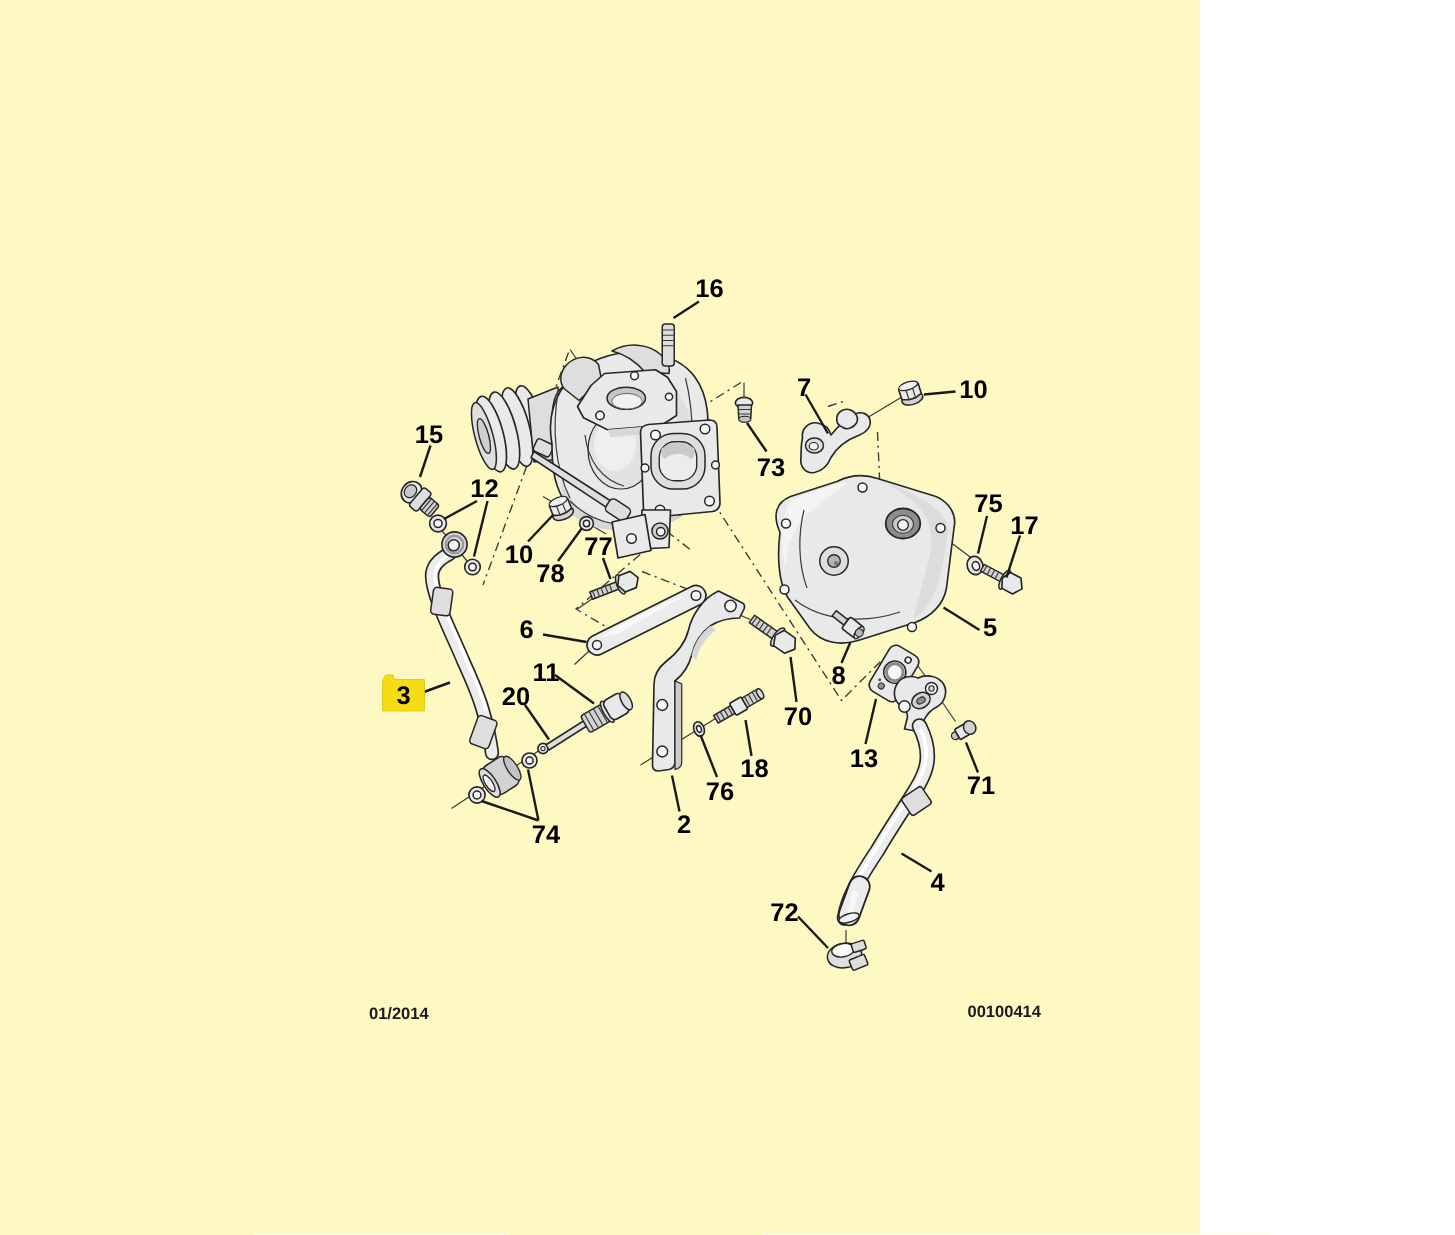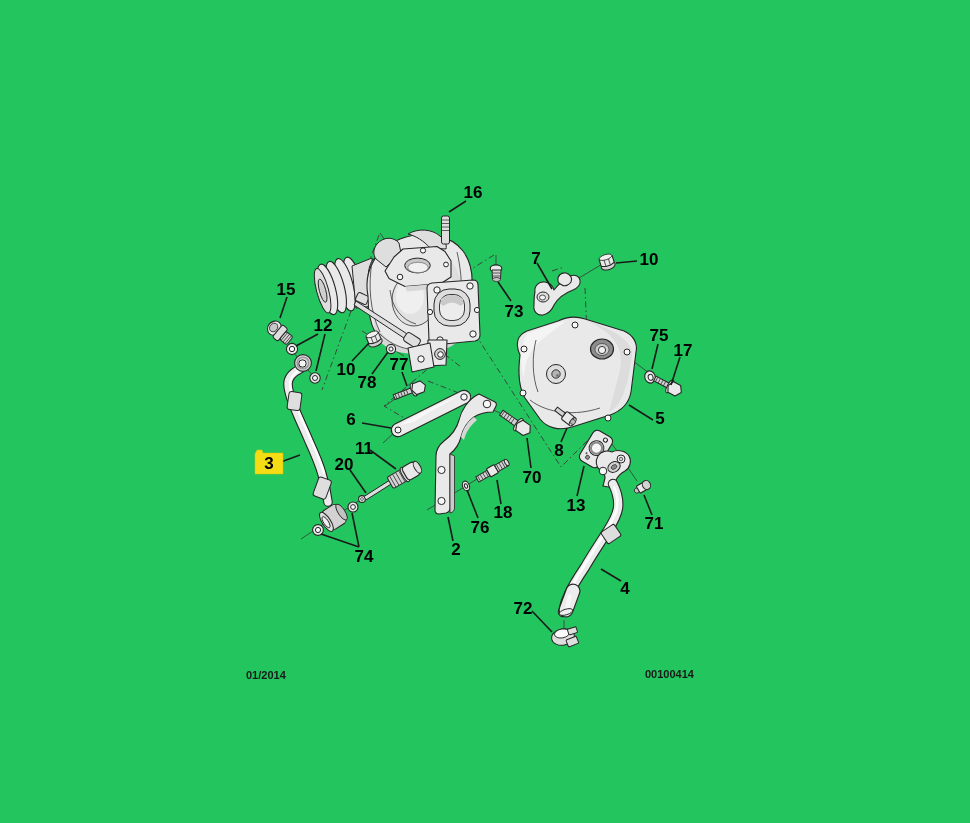--- a/index.html
+++ b/index.html
@@ -1,16 +1,16 @@
 <!DOCTYPE html>
 <html><head>
 <meta charset="utf-8">
 <style>
 html,body{margin:0;padding:0;background:#ffffff;}
-#page{position:relative;width:970px;height:823px;background:#22c55e;overflow:hidden;}
+#page{position:relative;width:800px;height:823px;background:#fef9c3;overflow:hidden;}
 svg{position:absolute;left:0;top:0;}
 .lbl{font:bold 17px "Liberation Sans",sans-serif;fill:#000;text-anchor:middle;}
 .ftr{font:bold 11px "Liberation Sans",sans-serif;fill:#1a1a1a;}
 .ld{stroke:#1a1a1a;stroke-width:1.6;fill:none;}
 .thin{stroke:#3a3a3a;stroke-width:0.8;fill:none;}
 .dash{stroke:#3a3a3a;stroke-width:0.9;fill:none;stroke-dasharray:6 3 1.5 3;}
 .p1{fill:#e9e9e9;stroke:#262626;stroke-width:1.1;stroke-linejoin:round;}
 .p2{fill:#dedede;stroke:#262626;stroke-width:1;stroke-linejoin:round;}
 .p3{fill:#d2d2d2;stroke:#262626;stroke-width:1;stroke-linejoin:round;}
 .h1{fill:#f8f8f8;stroke:#262626;stroke-width:1;}

